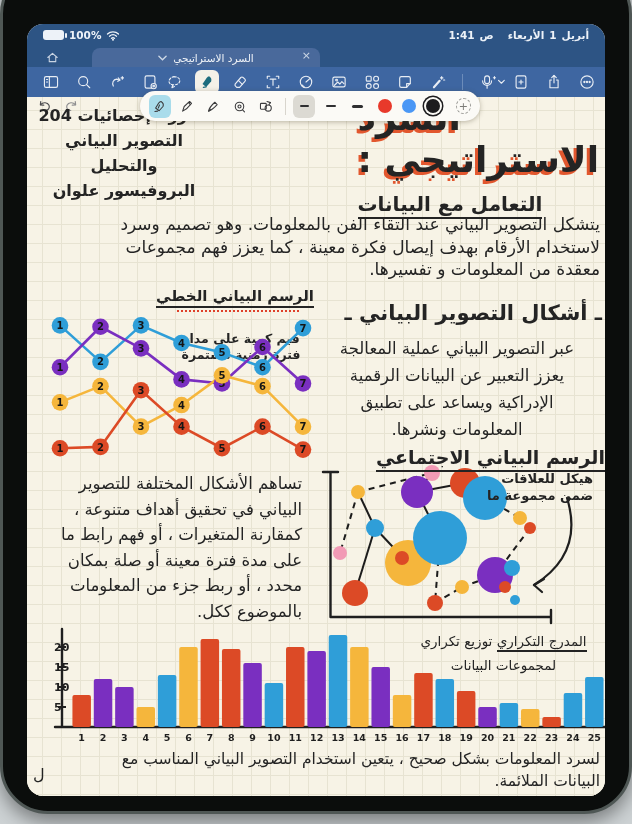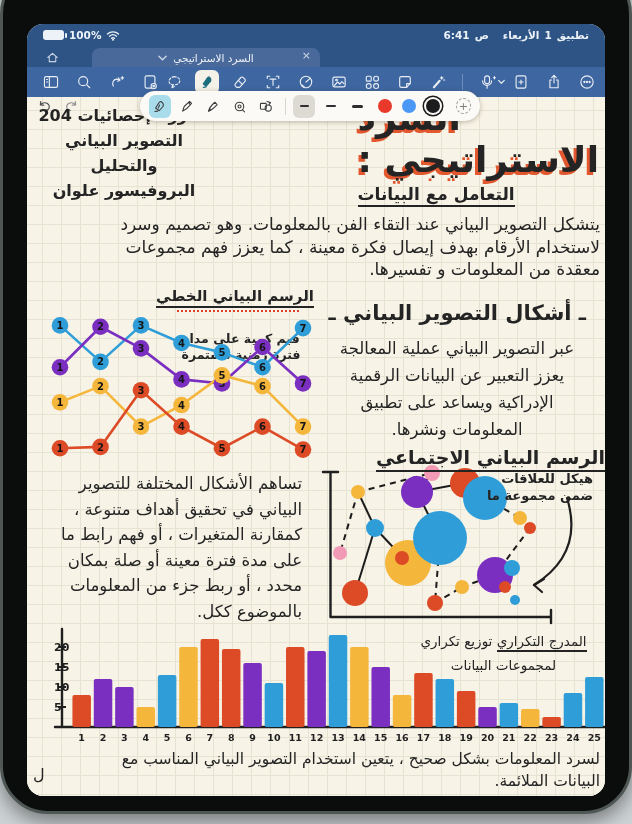--- a/index.html
+++ b/index.html
@@ -68,26 +68,26 @@
    <div class="statusbar">
      <div class="sb-left">
        <span class="battery"></span>
        <span>100%</span>
        <svg width="14" height="11" viewBox="0 0 14 11">
          <path d="M1.5 4 C4.5 1.2 9.5 1.2 12.5 4 M3.5 6.2 C5.6 4.4 8.4 4.4 10.5 6.2 M5.5 8.3 C6.4 7.6 7.6 7.6 8.5 8.3" stroke="#edf2f8" stroke-width="1.3" fill="none" stroke-linecap="round"></path>
          <circle cx="7" cy="9.8" r="1" fill="#edf2f8"></circle>
        </svg>
      </div>
      <div class="sb-right">
-       <span>6:41</span>
+       <span>1:41</span>
        <span>ص</span>
        <span style="width:4px"></span>
        <span>الأربعاء</span>
        <span>1</span>
-       <span>تطبيق</span>
+       <span>أبريل</span>
      </div>
    </div>
 
    <div class="tabbar">
      <div class="home-btn">
        <svg width="13" height="13" viewBox="0 0 22 22">
          <path d="M3 11 L11 4 L19 11 M5.5 9.5 V18 H16.5 V9.5" stroke="#c9d4e3" stroke-width="1.8" fill="none" stroke-linecap="round" stroke-linejoin="round"></path>
        </svg>
      </div>
      <div class="tab">
@@ -297,21 +297,21 @@
      <div class="abs hw" style="left:12px;top:6px;width:170px;text-align:center;font-size:16px;line-height:25px;font-weight:bold">
        <div class="nw">مقرر : إحصائيات 204</div>
        <div class="nw">التصوير البياني</div>
        <div class="nw">والتحليل</div>
        <div class="nw">البروفيسور علوان</div>
      </div>
 
      <div class="abs hw" style="right:6px;top:0;text-align:left">
        <div class="big-title nw">السرد</div>
        <div class="big-title nw">الاستراتيجي :</div>
-       <div style="font-size:17px;font-weight:bold;margin-top:3px" class="nw">
+       <div style="font-size:20px;font-weight:bold;margin-top:11px" class="nw">
          <span class="u-ink">التعامل مع البيانات</span>
        </div>
      </div>
 
      <div class="abs hw" style="right:5px;top:116px;text-align:right;font-size:17px;line-height:22.5px">
        <div class="nw">يتشكل التصوير البياني عند التقاء الفن بالمعلومات. وهو تصميم وسرد</div>
        <div class="nw">لاستخدام الأرقام بهدف إيصال فكرة معينة ، كما يعزز فهم مجموعات</div>
        <div class="nw">معقدة من المعلومات و تفسيرها.</div>
      </div>
 
@@ -380,21 +380,21 @@
             <circle cx="141.5" cy="111.65" r="8.3" fill="#dc4a26"></circle>
             <text x="141.5" y="115.25" text-anchor="middle" font-size="10" font-weight="bold" fill="#151515">4</text>
             <circle cx="182" cy="133.25" r="8.3" fill="#dc4a26"></circle>
             <text x="182" y="136.85" text-anchor="middle" font-size="10" font-weight="bold" fill="#151515">5</text>
             <circle cx="222.5" cy="111.65" r="8.3" fill="#dc4a26"></circle>
             <text x="222.5" y="115.25" text-anchor="middle" font-size="10" font-weight="bold" fill="#151515">6</text>
             <circle cx="263" cy="134.6" r="8.3" fill="#dc4a26"></circle>
             <text x="263" y="138.2" text-anchor="middle" font-size="10" font-weight="bold" fill="#151515">7</text>
           </svg>
 
-     <div class="abs hw nw" style="right:19px;top:204px;font-size:21px;font-weight:bold">ـ أشكال التصوير البياني ـ</div>
+     <div class="abs hw nw" style="right:3px;top:204px;font-size:21px;font-weight:bold">ـ أشكال التصوير البياني ـ</div>
      <div class="abs hw" style="right:8px;top:238px;width:280px;text-align:center;font-size:16.5px;line-height:27px">
        <div class="nw">عبر التصوير البياني عملية المعالجة</div>
        <div class="nw">يعزز التعبير عن البيانات الرقمية</div>
        <div class="nw">الإدراكية ويساعد على تطبيق</div>
        <div class="nw">المعلومات ونشرها.</div>
      </div>
 
      <div class="abs hw nw" style="right:0;top:349px;font-size:19px;font-weight:bold;z-index:6">
        <span class="u-ink">الرسم البياني الاجتماعي</span>
      </div>

